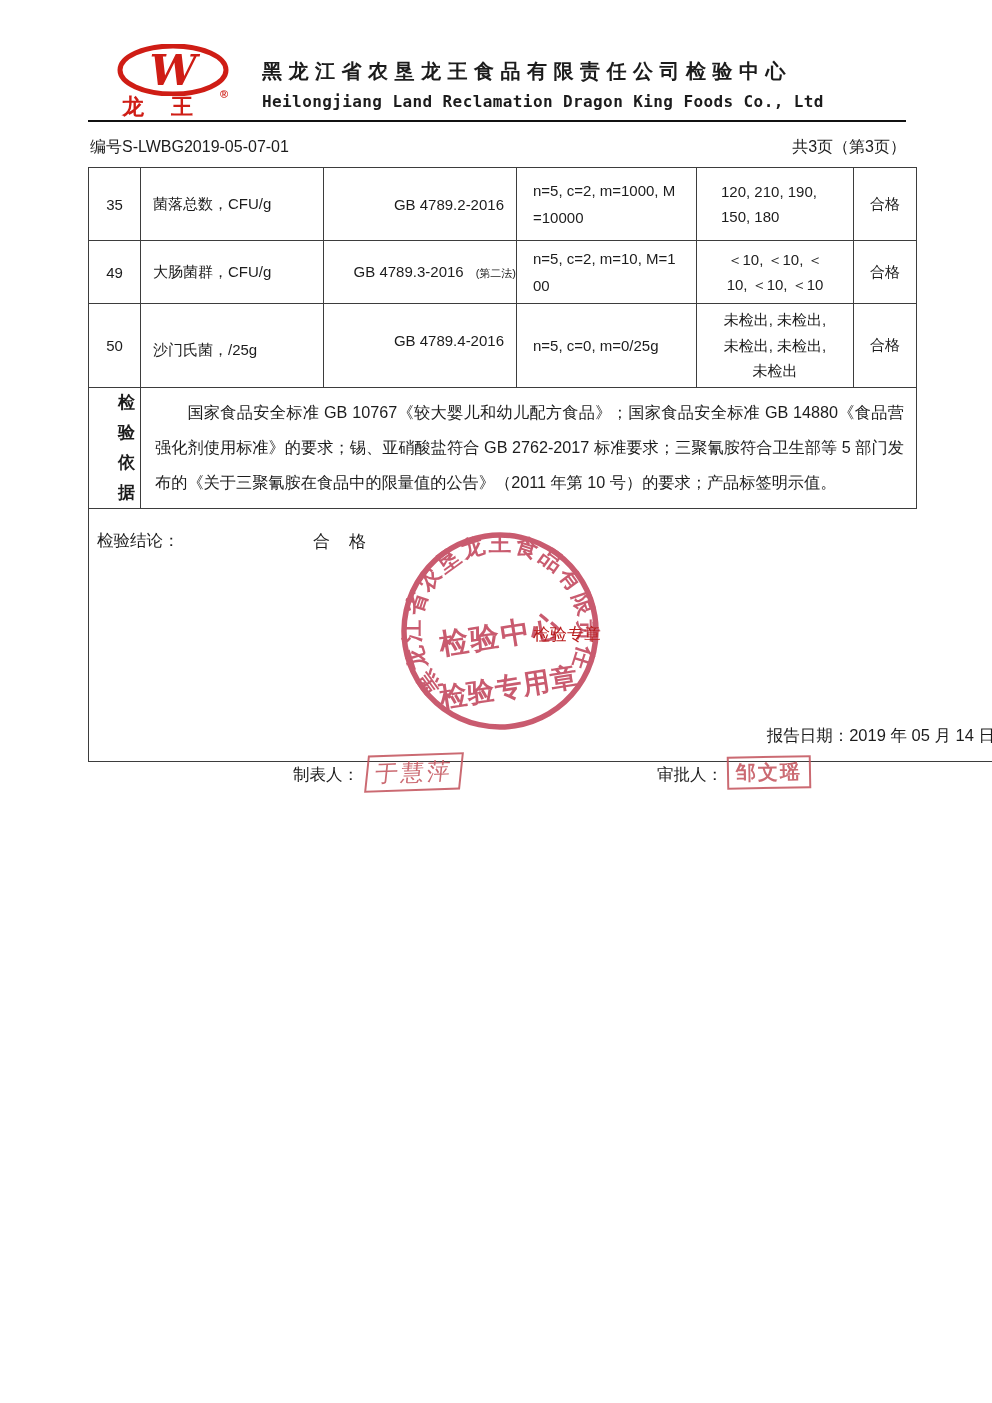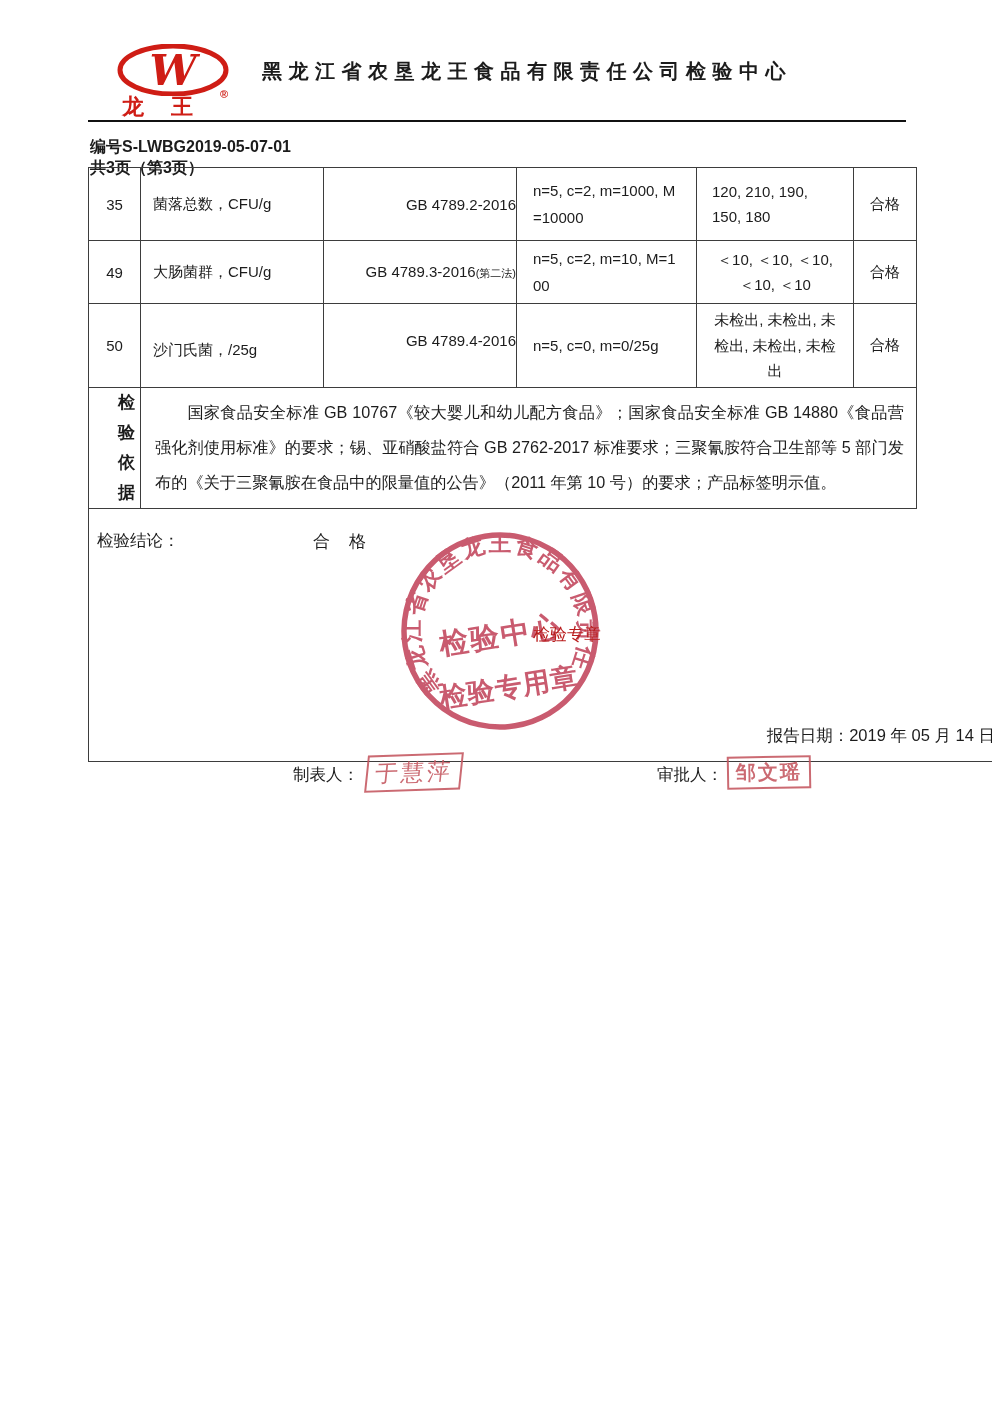--- a/index.html
+++ b/index.html
@@ -20,33 +20,33 @@
   .brand-row .reg { font-size:11px; margin-top:-4px; }
 
   .header-text { position:absolute; left:262px; top:58px; width:590px; }
   .header-text .cn { font-size:20px; font-weight:bold; letter-spacing:6.5px; white-space:nowrap; }
   .header-text .en { margin-top:7px; font-family:"DejaVu Sans Mono", monospace;
     font-weight:bold; font-size:16px; letter-spacing:0.4px; white-space:nowrap; }
 
   .header-rule { position:absolute; left:88px; top:120px; width:818px; height:2px; background:#111; }
 
   .meta-row { position:absolute; left:90px; top:137px; width:816px;
-    display:flex; justify-content:space-between; font-weight:bold; font-size:16px;flex-direction:column; }
+    display:flex; justify-content:space-between; font-weight:normal; font-size:16px; }
 
   
   .doc-block { position:absolute; left:88px; top:167px; width:828px; }
 
   table.rpt { border-collapse:collapse; table-layout:fixed; width:828px; font-size:15px; }
   table.rpt td { border:1.5px solid #3d3d3d; vertical-align:middle; overflow:hidden; }
   .c-no   { text-align:center; }
   .c-item { text-align:left; padding-left:12px; }
   .c-std  { text-align:right; padding-left:10px; }
-  .std-note { font-size:11px; }
+  .std-note { font-size:11px;margin-left:12px; }
   .c-req  { text-align:left; padding:4px 16px; word-break:break-all; line-height:1.8; }
-  .c-res  { text-align:center; padding:3px 15px; line-height:1.7; }
+  .c-res  { text-align:center; padding:3px 24px; line-height:1.7; }
   .res-left { text-align:left; }
   .c-concl{ text-align:center; }
   tr.row-h1 { height:73px; }
   tr.row-h2 { height:50px; }
   tr.row-h3 { height:71px; }
   tr.row-basis { height:107px; }
   .v-top { vertical-align:top; padding-top:10px; }
   .v-bottom { vertical-align:bottom; padding-bottom:10px; }
   .basis-label { text-align:center; font-weight:bold; font-size:17px; line-height:30px;padding-left:24px; }
   .basis-text { font-size:16.2px; line-height:35px; text-align:justify;
@@ -86,20 +86,21 @@
     </svg>
     <div class="brand-row">
       <span>龙</span>
       <span>王</span>
       <span class="reg">®</span>
     </div>
   </div>
 
   <div class="header-text">
     <div class="cn">黑龙江省农垦龙王食品有限责任公司检验中心</div>
+    <div class="en">Heilongjiang Land Reclamation Dragon King Foods Co., Ltd</div>
   </div>
 
   <div class="header-rule"></div>
 
   <div class="meta-row">
     <span>编号S-LWBG2019-05-07-01</span>
     <span>共3页（第3页）</span>
   </div>
 
   <div class="doc-block">

